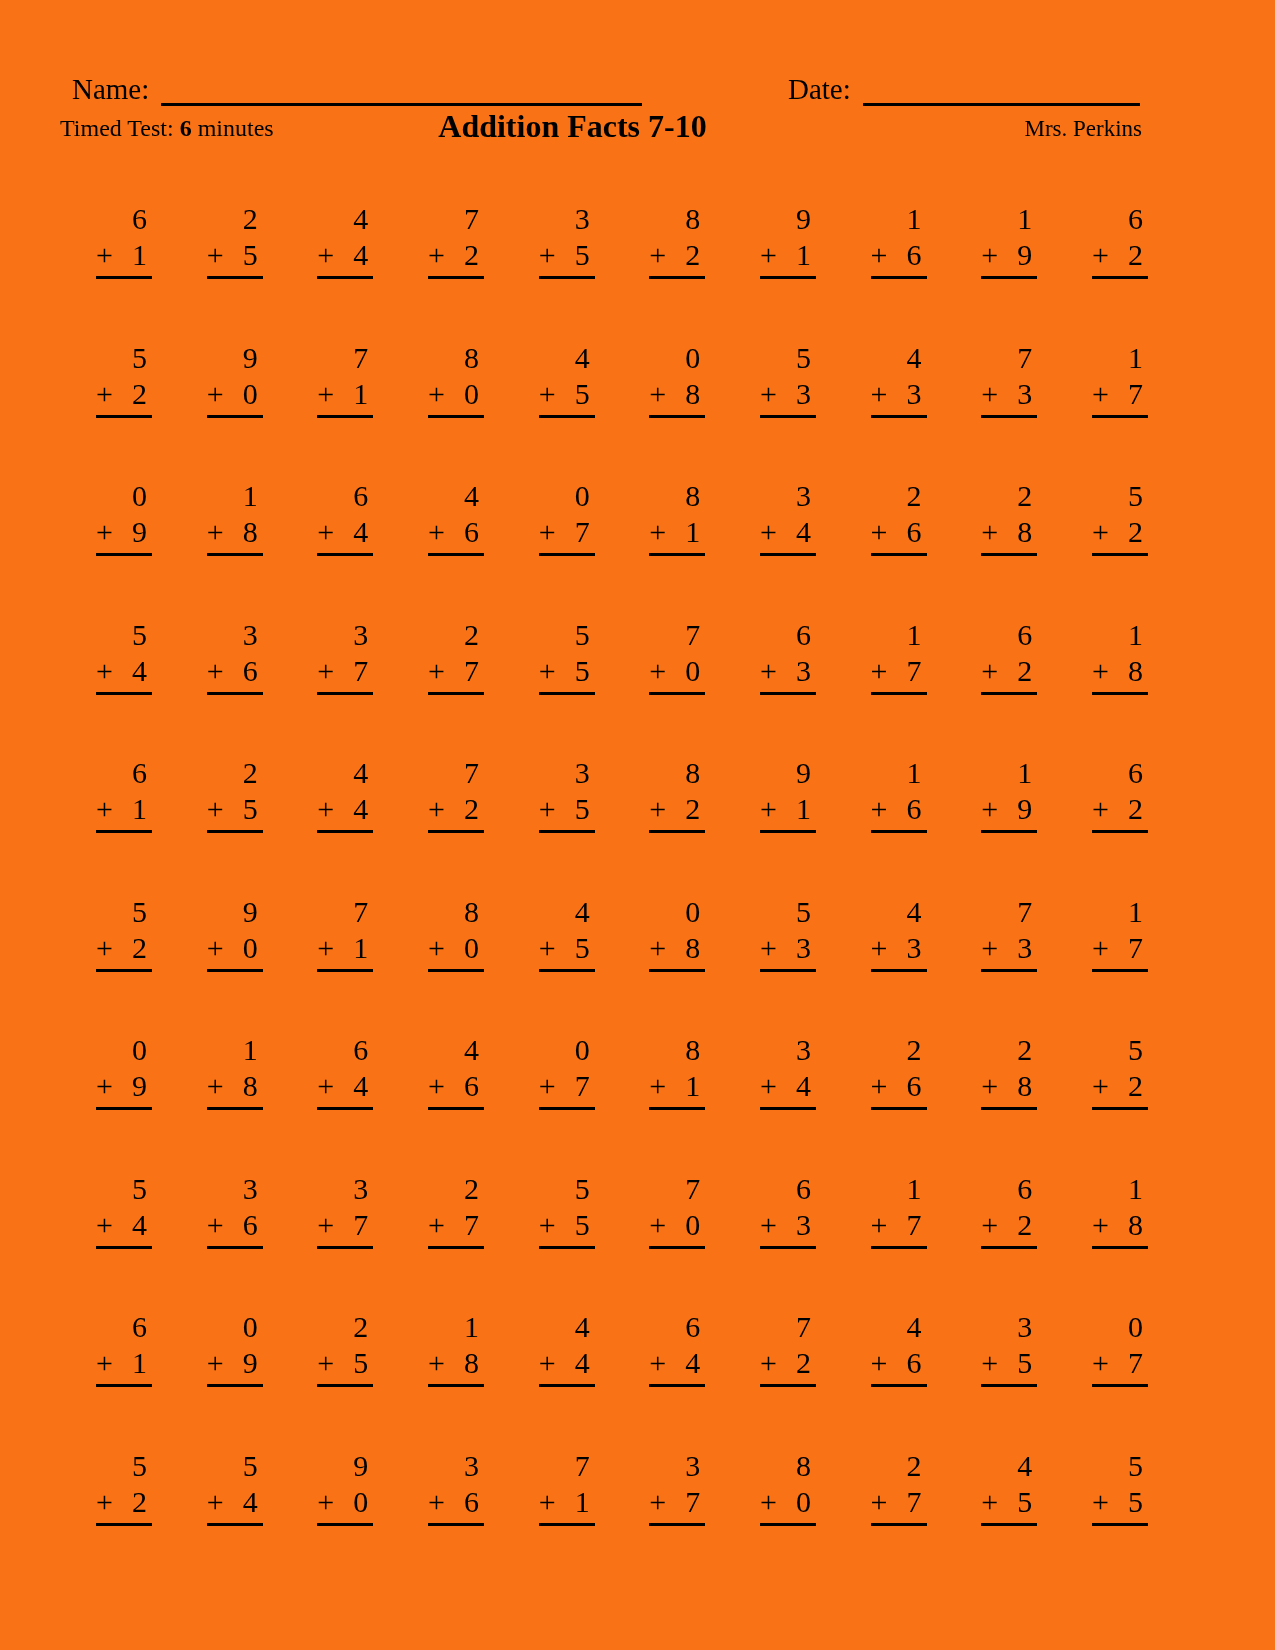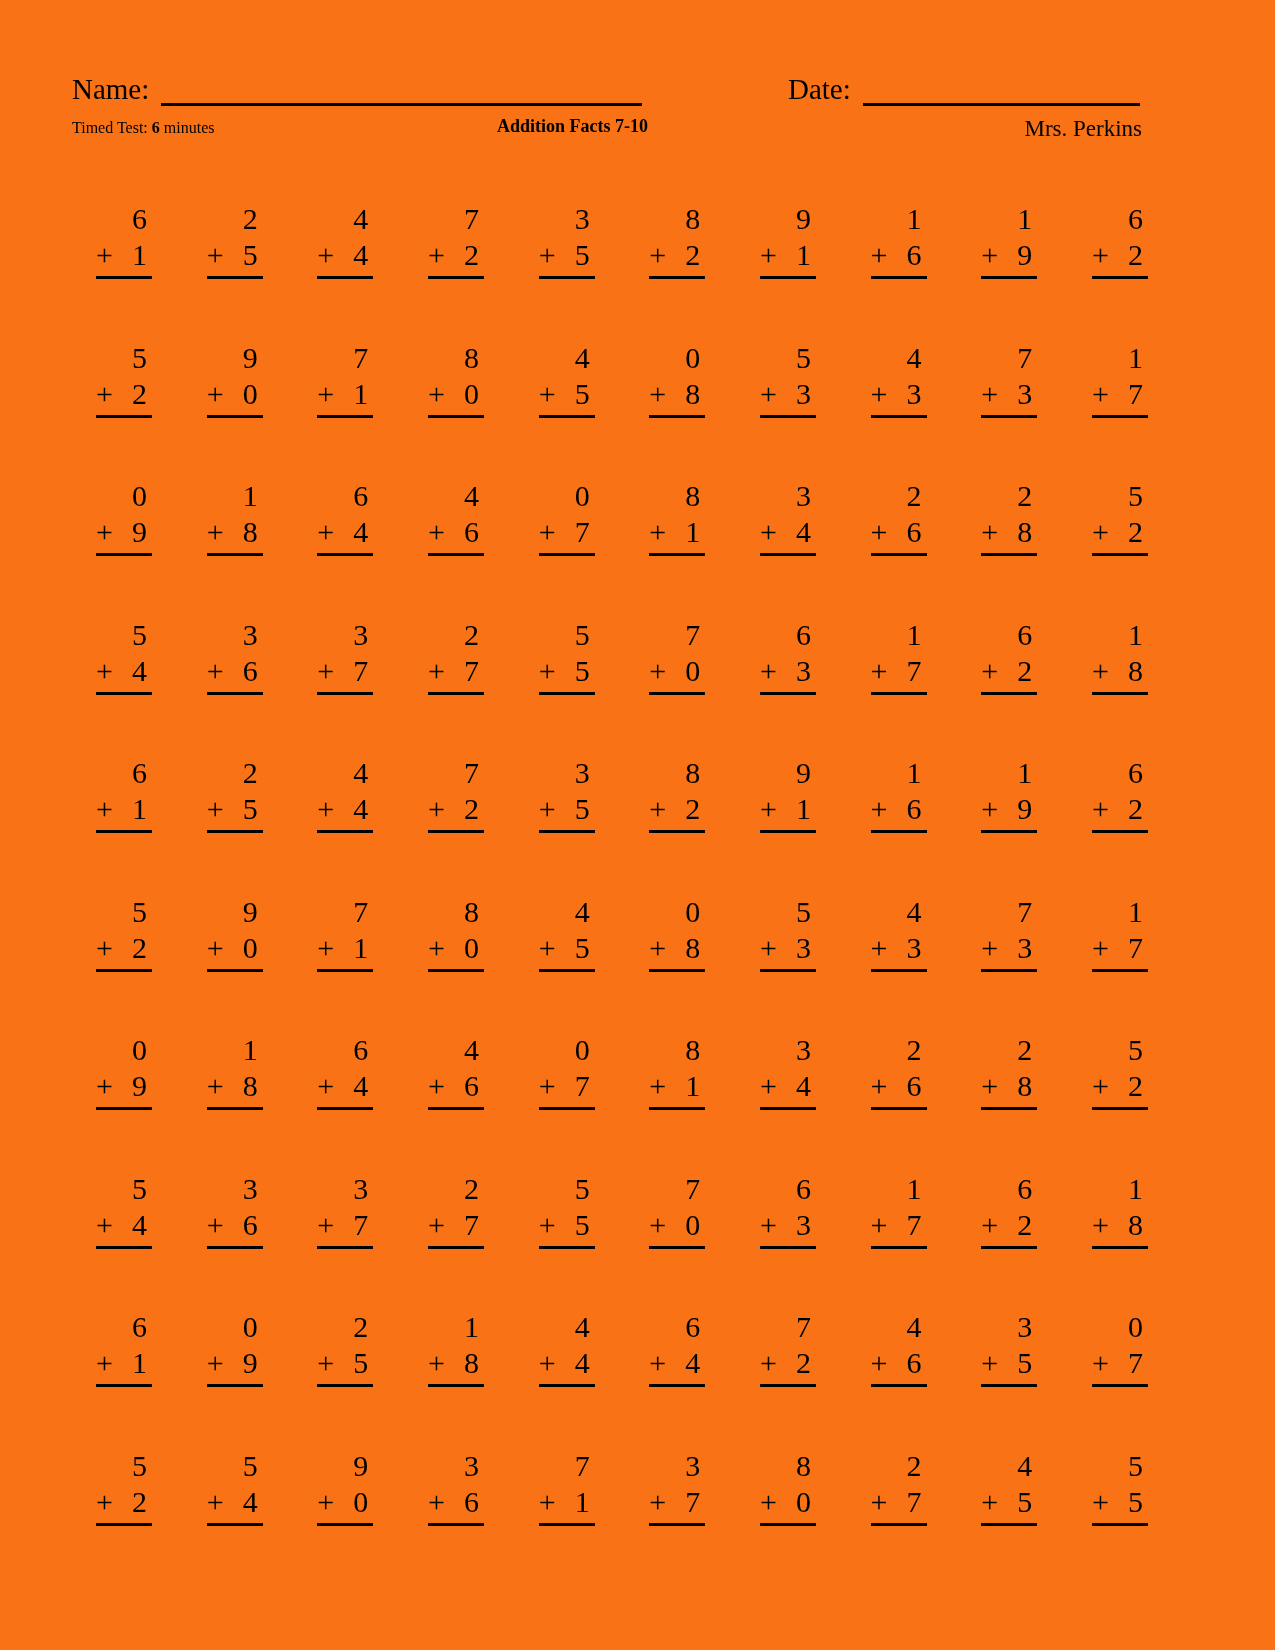--- a/index.html
+++ b/index.html
@@ -33,31 +33,31 @@
     line-height: 34px;
   }
   .blank-line {
     flex: 1;
     border-bottom: 3px solid #000;
     margin-left: 12px;
     height: 30px;
   }
   .subheader-left {
     position: absolute;
-    left: 72px; top: 113px;
-    font-size: 16px;
+    left: 60px; top: 113px;
+    font-size: 24px;
     line-height: 30px;
   }
   .subheader-left b { font-weight: bold; }
   .sheet-title {
     position: absolute;
     left: 0; top: 110px;
     width: 1145px;
     text-align: center;
-    font-size: 18px;
+    font-size: 32px;
     font-weight: bold;
     line-height: 32px;
   }
   .author {
     position: absolute;
     right: 133px; top: 115px;
     font-size: 23px;
     line-height: 28px;
     margin-left: 31px;
   }

